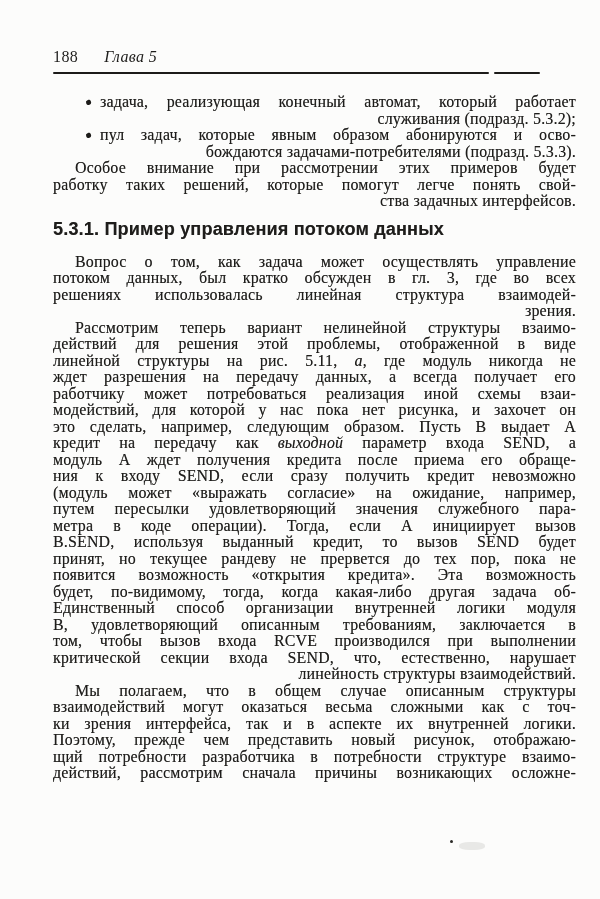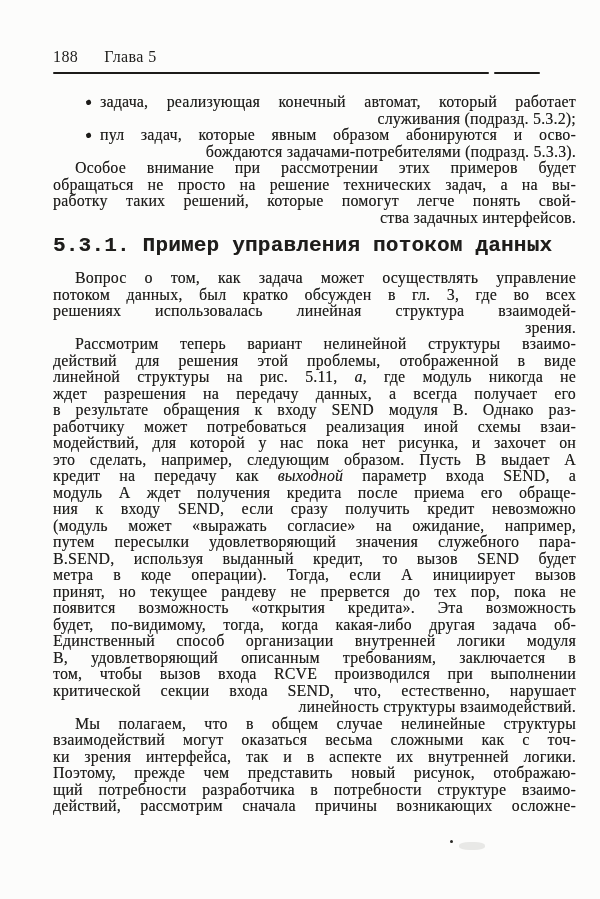--- a/index.html
+++ b/index.html
@@ -23,21 +23,21 @@
   
   .pagehead{
     display:flex;
     align-items:baseline;
     gap:26px;
     font-size:16px;
     line-height:18px;
     letter-spacing:0.4px;
   }
   .pagenum{font-weight:400;}
-  .chapter{}
+  .chapter{font-style:italic;}
   .rule{
     margin-top:6px;
     display:flex;
     gap:5px;
     align-items:center;
   }
   .rule .seg{height:2px;background:#1c1b19;border-radius:1px;}
   .rule .seg-long{width:436px;}
   .rule .seg-short{width:46px;}
 
@@ -58,23 +58,23 @@
   .bullet-dot{
     position:absolute;
     left:33px;top:6px;
     width:4.5px;height:4.5px;
     border-radius:50% 40% 55% 45%;
     background:#1c1b19;
     transform:rotate(-20deg);
   }
   
   .heading{
-    font-family:Liberation Mono, monospace;
+    font-family:Liberation Sans, sans-serif;
     font-weight:bold;
-    font-size:21px;
+    font-size:18px;
     line-height:17px;
     letter-spacing:0.2px;
     margin:11px 0 16px 0;
     text-shadow:0.2px 0.2px 0.3px rgba(30,29,27,0.5);
   }
   
   .speck{position:absolute;background:#2a2926;border-radius:50%;}
   .speck.s1{left:450px;top:840px;width:3px;height:3px;}
   .speck.s2{left:459px;top:842px;width:26px;height:8px;background:rgba(90,88,84,0.12);border-radius:40%;}
 </style>
@@ -107,62 +107,60 @@
         <span class="bullet-dot"></span>
         <div class="bullet-text">
             <div class="tline jst">пул задач, которые явным образом абонируются и осво-</div>
             <div class="tline">бождаются задачами-потребителями (подразд. 5.3.3).</div>
           </div>
       </div>
     </div>
 
     <div class="para">
         <div class="tline jst">Особое внимание при рассмотрении этих примеров будет</div>
-        <div class="tline jst">обращаться не просто на решение технических задач, а на вы-</div>
         <div class="tline jst">работку таких решений, которые помогут легче понять свой-</div>
         <div class="tline">ства задачных интерфейсов.</div>
       </div>
 
     <h2 class="heading">5.3.1. Пример управления потоком данных</h2>
 
     <div class="para">
         <div class="tline jst">Вопрос о том, как задача может осуществлять управление</div>
         <div class="tline jst">потоком данных, был кратко обсужден в гл. 3, где во всех</div>
         <div class="tline jst">решениях использовалась линейная структура взаимодей-</div>
         <div class="tline">зрения.</div>
       </div>
 
     <div class="para">
         <div class="tline jst">Рассмотрим теперь вариант нелинейной структуры взаимо-</div>
         <div class="tline jst">действий для решения этой проблемы, отображенной в виде</div>
         <div class="tline jst">линейной структуры на рис. 5.11, <i>а</i>, где модуль никогда не</div>
         <div class="tline jst">ждет разрешения на передачу данных, а всегда получает его</div>
-        <div class="tline jst">в результате обращения к входу SEND модуля В. Однако раз-</div>
         <div class="tline jst">работчику может потребоваться реализация иной схемы взаи-</div>
         <div class="tline jst">модействий, для которой у нас пока нет рисунка, и захочет он</div>
         <div class="tline jst">это сделать, например, следующим образом. Пусть В выдает А</div>
         <div class="tline jst">кредит на передачу как <i>выходной</i> параметр входа SEND, а</div>
         <div class="tline jst">модуль А ждет получения кредита после приема его обраще-</div>
         <div class="tline jst">ния к входу SEND, если сразу получить кредит невозможно</div>
         <div class="tline jst">(модуль может «выражать согласие» на ожидание, например,</div>
         <div class="tline jst">путем пересылки удовлетворяющий значения служебного пара-</div>
+        <div class="tline jst">метра в коде операции). Тогда, если А инициирует вызов</div>
         <div class="tline jst">B.SEND, используя выданный кредит, то вызов SEND будет</div>
-        <div class="tline jst">метра в коде операции). Тогда, если А инициирует вызов</div>
         <div class="tline jst">принят, но текущее рандеву не прервется до тех пор, пока не</div>
         <div class="tline jst">появится возможность «открытия кредита». Эта возможность</div>
         <div class="tline jst">будет, по-видимому, тогда, когда какая-либо другая задача об-</div>
         <div class="tline jst">Единственный способ организации внутренней логики модуля</div>
         <div class="tline jst">В, удовлетворяющий описанным требованиям, заключается в</div>
         <div class="tline jst">том, чтобы вызов входа RCVE производился при выполнении</div>
         <div class="tline jst">критической секции входа SEND, что, естественно, нарушает</div>
         <div class="tline">линейность структуры взаимодействий.</div>
       </div>
 
     <div class="para">
-        <div class="tline jst">Мы полагаем, что в общем случае нелинейные структуры</div>
+        <div class="tline jst">Мы полагаем, что в общем случае описанным структуры</div>
         <div class="tline jst">взаимодействий могут оказаться весьма сложными как с точ-</div>
         <div class="tline jst">ки зрения интерфейса, так и в аспекте их внутренней логики.</div>
         <div class="tline jst">Поэтому, прежде чем представить новый рисунок, отображаю-</div>
         <div class="tline jst">щий потребности разработчика в потребности структуре взаимо-</div>
         <div class="tline jst">действий, рассмотрим сначала причины возникающих осложне-</div>
       </div>
 
   </div>
 
   <span class="speck s1"></span>

